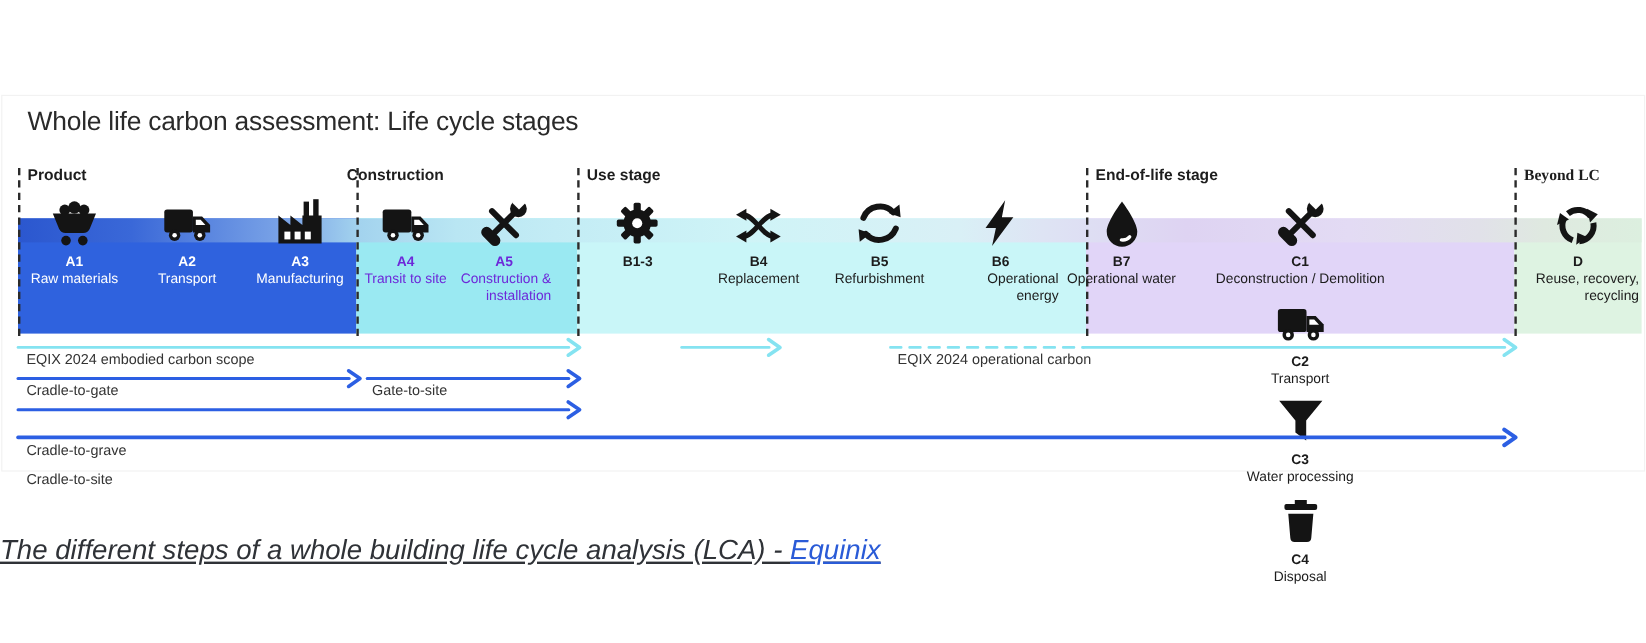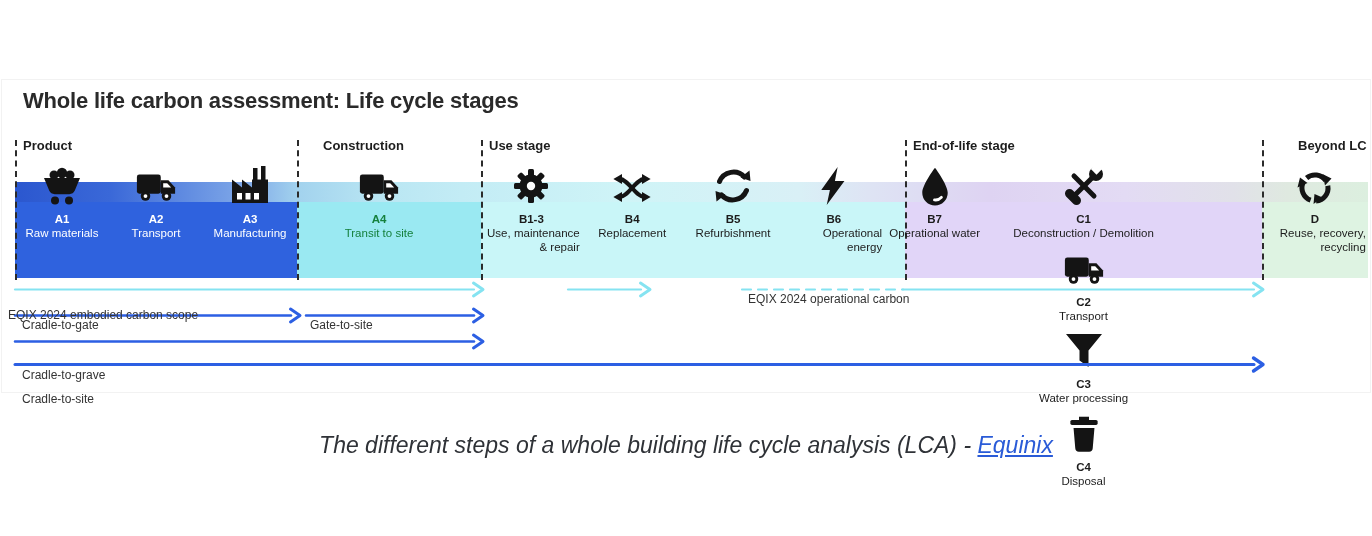--- a/index.html
+++ b/index.html
@@ -2,40 +2,40 @@
 <html><head>
 <meta charset="utf-8">
 <style>
   html,body{margin:0;padding:0;background:#ffffff;}
   .canvas{
     position:relative;width:1372px;height:536px;background:#ffffff;overflow:hidden;
     font-family:"Liberation Sans","DejaVu Sans",sans-serif;color:#1d1d1d;
   }
   .panel{position:absolute;left:2px;top:80px;width:1368px;height:312px;background:#fff;box-shadow:0 0 0 1px #f2f2f2;}
   .figure-title{
-    position:absolute;left:23px;top:88px;margin:0;font-size:22px;font-weight:700;
+    position:absolute;left:23px;top:88px;margin:0;font-size:22px;font-weight:400;
     color:#2a2a2a;letter-spacing:-0.2px;
   }
   .strip{position:absolute;left:15px;top:182px;width:1353px;height:20px;
     background:linear-gradient(90deg,
       #2b57cf 0%, #3a68d8 7%, #7fa8e8 17%, #a3d3ee 21%, #b9e6f3 27%,
       #c3ecf5 33%, #cff4f7 45%, #d9f0f6 58%, #dee4f4 63%, #ded3f2 72%,
       #e3dbf4 82%, #e1e1e9 90%, #dfe9e0 94%, #dcefdf 100%);}
   .block{position:absolute;top:182px;height:96px;}
   .sep{position:absolute;top:140px;height:140px;width:0;border-left:2px dashed #2b2b2b;}
   .section-label{position:absolute;top:138px;font-size:13px;font-weight:700;color:#1d1d1d;white-space:nowrap;}
   .stages{position:absolute;top:158px;height:118px;display:flex;}
   .stage{flex:1;display:flex;flex-direction:column;align-items:center;min-width:0;}
   .icon-box{height:50px;display:flex;align-items:flex-end;justify-content:center;}
   .icon-box svg{display:block;}
   .stage-code{margin-top:5px;font-size:11.5px;font-weight:700;line-height:13px;}
   .stage-label{font-size:11.5px;line-height:13.5px;text-align:right;margin-top:1px;max-width:96%;}
   .arrow-label{position:absolute;font-size:12px;color:#333;white-space:nowrap;}
-  .caption{position:absolute;left:0;right:0;top:409px;text-align:center;font-size:23px;
-    font-style:italic;color:#2f3237;}
+  .caption{position:absolute;left:0;right:0;top:422px;text-align:left;font-size:23px;
+    font-style:italic;color:#2f3237;text-decoration:underline;}
   .caption a{font-style:italic;text-decoration:underline;cursor:pointer;}
   #arrows{position:absolute;left:0;top:0;pointer-events:none;}
 </style>
 </head>
 <body>
 
 <div class="canvas">
   <div class="panel"></div>
   <h1 class="figure-title">Whole life carbon assessment: Life cycle stages</h1>
 
@@ -49,24 +49,24 @@
   <div class="strip"></div>
   <div id="seps">
       <div class="sep" style="left: 15px;"></div>
       <div class="sep" style="left: 297px;"></div>
       <div class="sep" style="left: 481px;"></div>
       <div class="sep" style="left: 905px;"></div>
       <div class="sep" style="left: 1262px;"></div>
     </div>
   <div id="section-labels">
       <div class="section-label" style="left: 23px; text-align: center;">Product</div>
-      <div class="section-label" style="left: 323px; text-align: center;">Construction</div>
+      <div class="section-label" style="left: 289px; text-align: center;">Construction</div>
       <div class="section-label" style="left: 489px;">Use stage</div>
       <div class="section-label" style="left: 913px;">End-of-life stage</div>
-      <div class="section-label" style="left: 1298px;">Beyond LC</div>
+      <div class="section-label" style="left: 1270px; font-family: Liberation Serif, serif;">Beyond LC</div>
     </div>
   <div id="stages-root">
       <div class="stages" style="left: 15px; width: 282px; color: rgb(255, 255, 255);">
         <div class="stage">
           <div class="icon-box">
             <svg width="44" height="44" viewBox="0 0 44 44" fill="#141414" xmlns="http://www.w3.org/2000/svg">
               <circle cx="14" cy="11" r="4.5"></circle>
               <circle cx="22" cy="9" r="5.2"></circle>
               <circle cx="30" cy="11" r="4.5"></circle>
               <path d="M4 14h36l-5.2 12.6c-.9 2.2-3.1 3.6-5.5 3.6H14.7c-2.4 0-4.6-1.4-5.5-3.6L4 14z"></path>
@@ -100,55 +100,69 @@
               <path d="M4 39V15.5l10 8v-8l10 8v-8h16V39H4z"></path>
               <rect x="9" y="29" width="5" height="6.5" fill="#fff"></rect>
               <rect x="17.5" y="29" width="5" height="6.5" fill="#fff"></rect>
               <rect x="26" y="29" width="5" height="6.5" fill="#fff"></rect>
             </svg>
           </div>
           <div class="stage-code">A3</div>
           <div class="stage-label">Manufacturing</div>
         </div>
       </div>
-      <div class="stages" style="left: 297px; width: 164px; color: #15803d;">
+      <div class="stages" style="left: 297px; width: 164px; color: #6d28d9;">
         <div class="stage">
           <div class="icon-box">
             <svg width="44" height="42" viewBox="0 0 44 44" fill="#141414" xmlns="http://www.w3.org/2000/svg">
               <rect x="2" y="9" width="25" height="20" rx="2.5"></rect>
               <path d="M27 15h8l7 7.5V29H27z"></path>
               <path d="M29.5 18h4.2l4.2 4.6h-8.4z" fill="#fff"></path>
               <circle cx="11" cy="31.5" r="5"></circle>
               <circle cx="33" cy="31.5" r="5"></circle>
               <circle cx="11" cy="31.5" r="2" fill="#fff"></circle>
               <circle cx="33" cy="31.5" r="2" fill="#fff"></circle>
             </svg>
           </div>
           <div class="stage-code">A4</div>
           <div class="stage-label">Transit to site</div>
+        </div>
+        <div class="stage">
+          <div class="icon-box">
+            <svg width="44" height="44" viewBox="0 0 44 44" fill="#141414" xmlns="http://www.w3.org/2000/svg">
+              <g stroke="#141414" stroke-width="5" stroke-linecap="round" fill="none">
+                <path d="M11 33L33 11"></path>
+                <path d="M12 12l20 20"></path>
+              </g>
+              <path d="M7.5 29.5l7 7" stroke="#141414" stroke-width="9" stroke-linecap="round"></path>
+              <circle cx="34" cy="10" r="7"></circle>
+              <rect x="30.5" y="1" width="8" height="8" fill="#fff" transform="rotate(45 34.5 5)"></rect>
+            </svg>
+          </div>
+          <div class="stage-code">A5</div>
+          <div class="stage-label">Construction &amp; installation</div>
         </div>
       </div>
       <div class="stages" style="left: 481px; width: 504px; color: rgb(28, 28, 28);">
         <div class="stage">
           <div class="icon-box">
             <svg width="44" height="44" viewBox="0 0 44 44" fill="#141414" xmlns="http://www.w3.org/2000/svg">
               <rect x="19" y="5" width="6" height="9" rx="1.5" transform="rotate(0 22 22)"></rect>
               <rect x="19" y="5" width="6" height="9" rx="1.5" transform="rotate(45 22 22)"></rect>
               <rect x="19" y="5" width="6" height="9" rx="1.5" transform="rotate(90 22 22)"></rect>
               <rect x="19" y="5" width="6" height="9" rx="1.5" transform="rotate(135 22 22)"></rect>
               <rect x="19" y="5" width="6" height="9" rx="1.5" transform="rotate(180 22 22)"></rect>
               <rect x="19" y="5" width="6" height="9" rx="1.5" transform="rotate(225 22 22)"></rect>
               <rect x="19" y="5" width="6" height="9" rx="1.5" transform="rotate(270 22 22)"></rect>
               <rect x="19" y="5" width="6" height="9" rx="1.5" transform="rotate(315 22 22)"></rect>
               <circle cx="22" cy="22" r="11.5"></circle>
               <circle cx="22" cy="22" r="4.2" fill="#fff"></circle>
             </svg>
           </div>
           <div class="stage-code">B1-3</div>
-          <div class="stage-label">Use, maintenance &amp; repair</div>
         </div>
         <div class="stage">
           <div class="icon-box">
             <svg width="44" height="40" viewBox="0 0 44 44" fill="#141414" xmlns="http://www.w3.org/2000/svg">
               <g fill="none" stroke="#141414" stroke-width="4.5" stroke-linecap="round">
                 <path d="M8 12c10 0 18 20 28 20"></path>
                 <path d="M8 32c10 0 18-20 28-20"></path>
               </g>
               <path d="M33 6.5l9.5 5.5-9.5 5.5z"></path>
               <path d="M33 26.5L42.5 32 33 37.5z"></path>
@@ -276,21 +290,21 @@
       <line x1="15" y1="364.5" x2="1254" y2="364.5" stroke="#2c5fe3" stroke-width="3" stroke-linecap="round"></line>
       <path d="M473.5 283 L483 289.5 L473.5 296" fill="none" stroke="#85e3f1" stroke-width="3" stroke-linecap="round" stroke-linejoin="round"></path>
       <path d="M640.5 283 L650 289.5 L640.5 296" fill="none" stroke="#85e3f1" stroke-width="3" stroke-linecap="round" stroke-linejoin="round"></path>
       <path d="M1253.5 283 L1263 289.5 L1253.5 296" fill="none" stroke="#85e3f1" stroke-width="3" stroke-linecap="round" stroke-linejoin="round"></path>
       <path d="M290.5 309 L300 315.5 L290.5 322" fill="none" stroke="#2c5fe3" stroke-width="3" stroke-linecap="round" stroke-linejoin="round"></path>
       <path d="M473.5 309 L483 315.5 L473.5 322" fill="none" stroke="#2c5fe3" stroke-width="3" stroke-linecap="round" stroke-linejoin="round"></path>
       <path d="M473.5 335 L483 341.5 L473.5 348" fill="none" stroke="#2c5fe3" stroke-width="3" stroke-linecap="round" stroke-linejoin="round"></path>
       <path d="M1253.5 358 L1263 364.5 L1253.5 371" fill="none" stroke="#2c5fe3" stroke-width="3.4" stroke-linecap="round" stroke-linejoin="round"></path>
     </svg>
   <div id="scope-labels">
-      <div class="arrow-label" style="left: 8px; top: 292px; margin-top: 16px;">EQIX 2024 embodied carbon scope</div>
+      <div class="arrow-label" style="left: 22px; top: 292px;">EQIX 2024 embodied carbon scope</div>
       <div class="arrow-label" style="left: 748px; top: 292px;">EQIX 2024 operational carbon</div>
       <div class="arrow-label" style="left: 22px; top: 318px;">Cradle-to-gate</div>
       <div class="arrow-label" style="left: 310px; top: 318px;">Gate-to-site</div>
       <div class="arrow-label" style="left: 22px; top: 344px; margin-top: 48px;">Cradle-to-site</div>
       <div class="arrow-label" style="left: 22px; top: 368px;">Cradle-to-grave</div>
     </div>
 
   <p class="caption"><span>The different steps of a whole building life cycle analysis (LCA) - </span><a href="#" style="color: rgb(42, 91, 215);">Equinix</a></p>
 </div>
 

